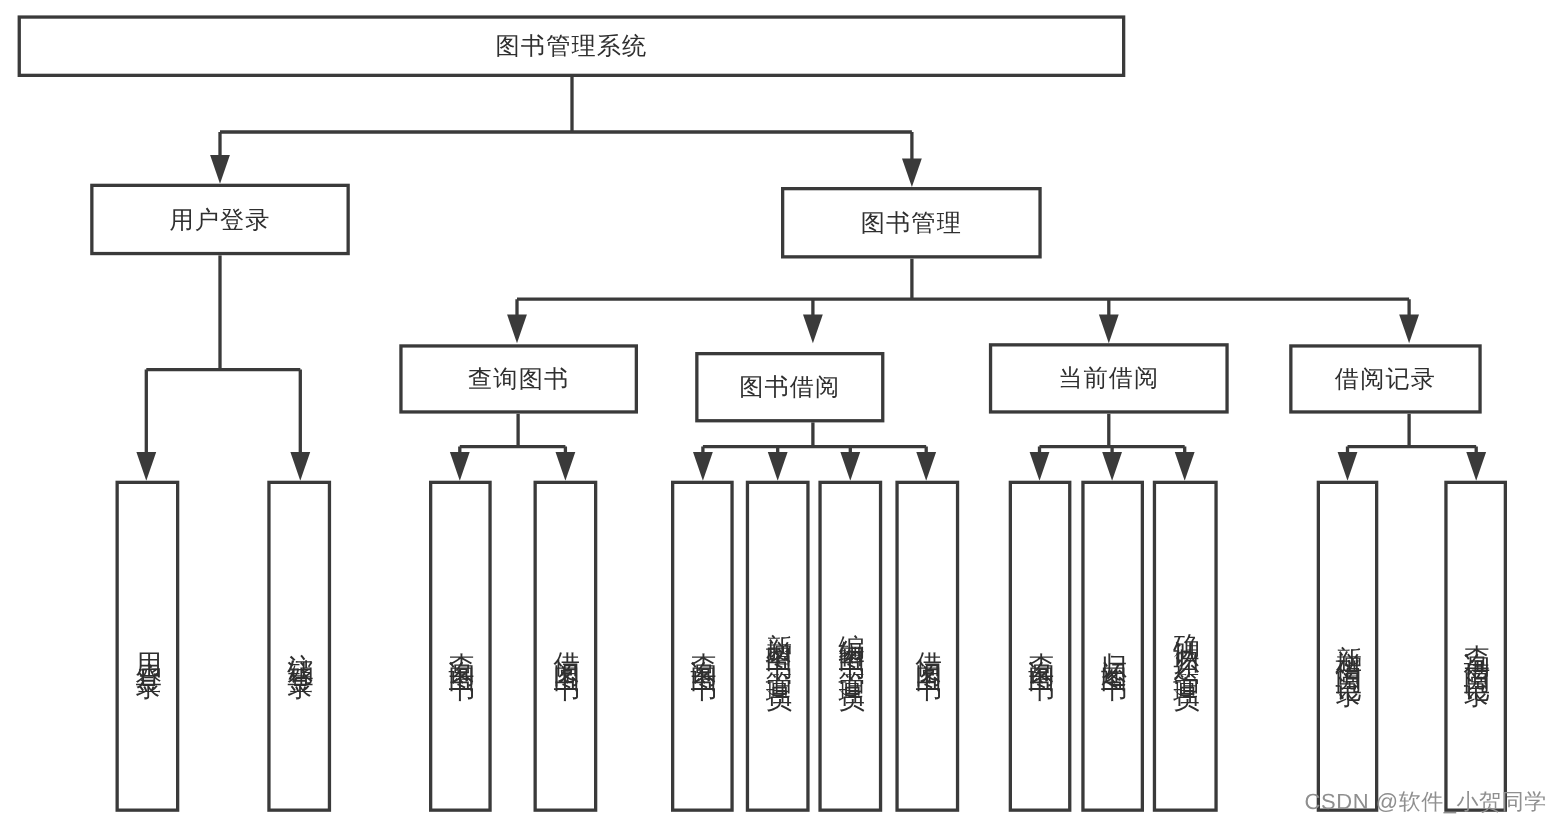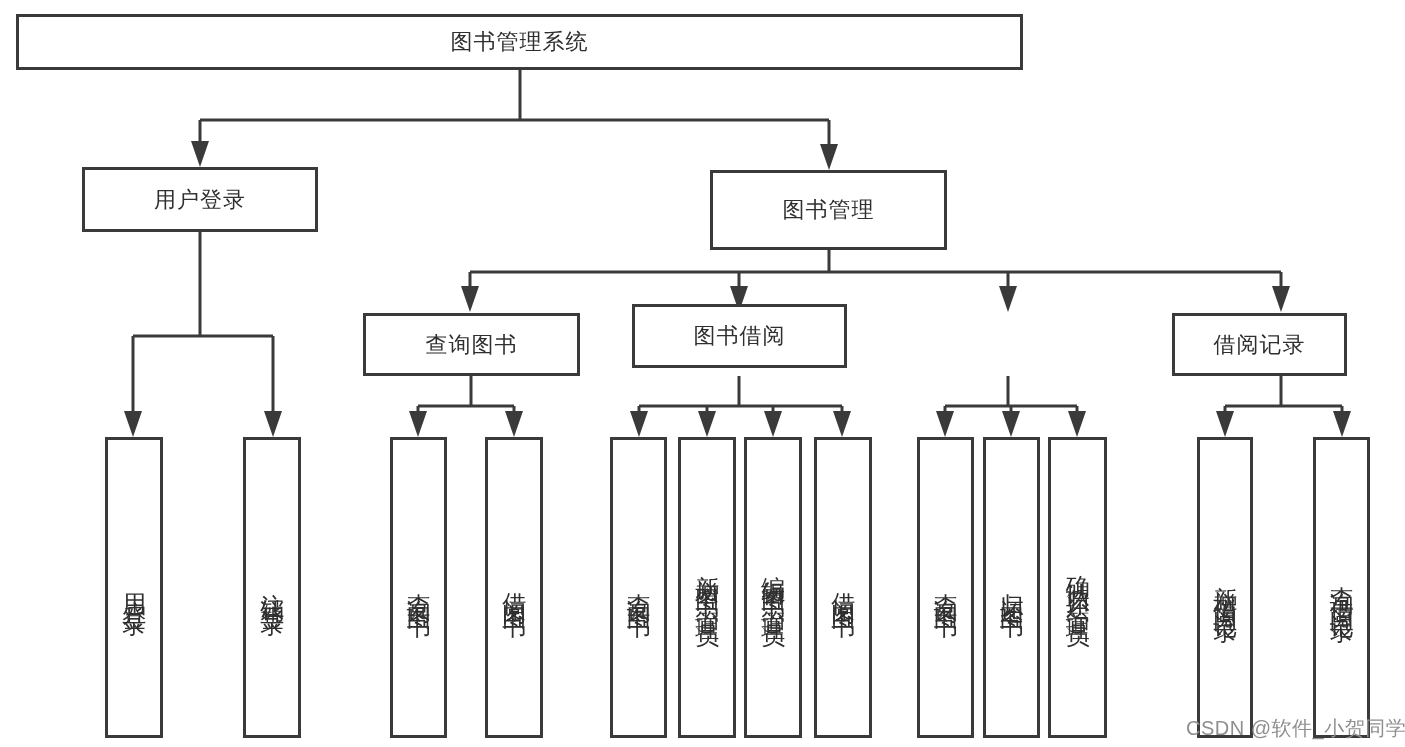--- a/index.html
+++ b/index.html
@@ -79,29 +79,32 @@
     <polygon points="1333,411 1351,411 1342,437"></polygon>
   </svg>
 
   <div class="node h" style="left:16px;top:14px;width:1007px;height:56px">
     <span class="lbl">图书管理系统</span>
   </div>
 
   <div class="node h" style="left:82px;top:167px;width:236px;height:65px">
     <span class="lbl">用户登录</span>
   </div>
-  <div class="node h" style="left:710px;top:170px;width:237px;height:80px">
+  <div class="node h" style="left:710px;top:170px;width:237px;height:65px">
     <span class="lbl">图书管理</span>
   </div>
 
   <div class="node h" style="left:363px;top:313px;width:217px;height:63px">
     <span class="lbl">查询图书</span>
   </div>
-  <div class="node h" style="left:632px;top:304px;width:215px;height:64px">
+  <div class="node h" style="left:632px;top:320px;width:172px;height:64px">
     <span class="lbl">图书借阅</span>
+  </div>
+  <div class="node h" style="left:899px;top:312px;width:218px;height:64px">
+    <span class="lbl">当前借阅</span>
   </div>
   <div class="node h" style="left:1172px;top:313px;width:175px;height:63px">
     <span class="lbl">借阅记录</span>
   </div>
 
   <div class="node v" style="left:105px;top:437px;width:58px;height:301px">
     <span class="lbl">用户登录</span>
   </div>
   <div class="node v" style="left:243px;top:437px;width:58px;height:301px">
     <span class="lbl">注销登录</span>

